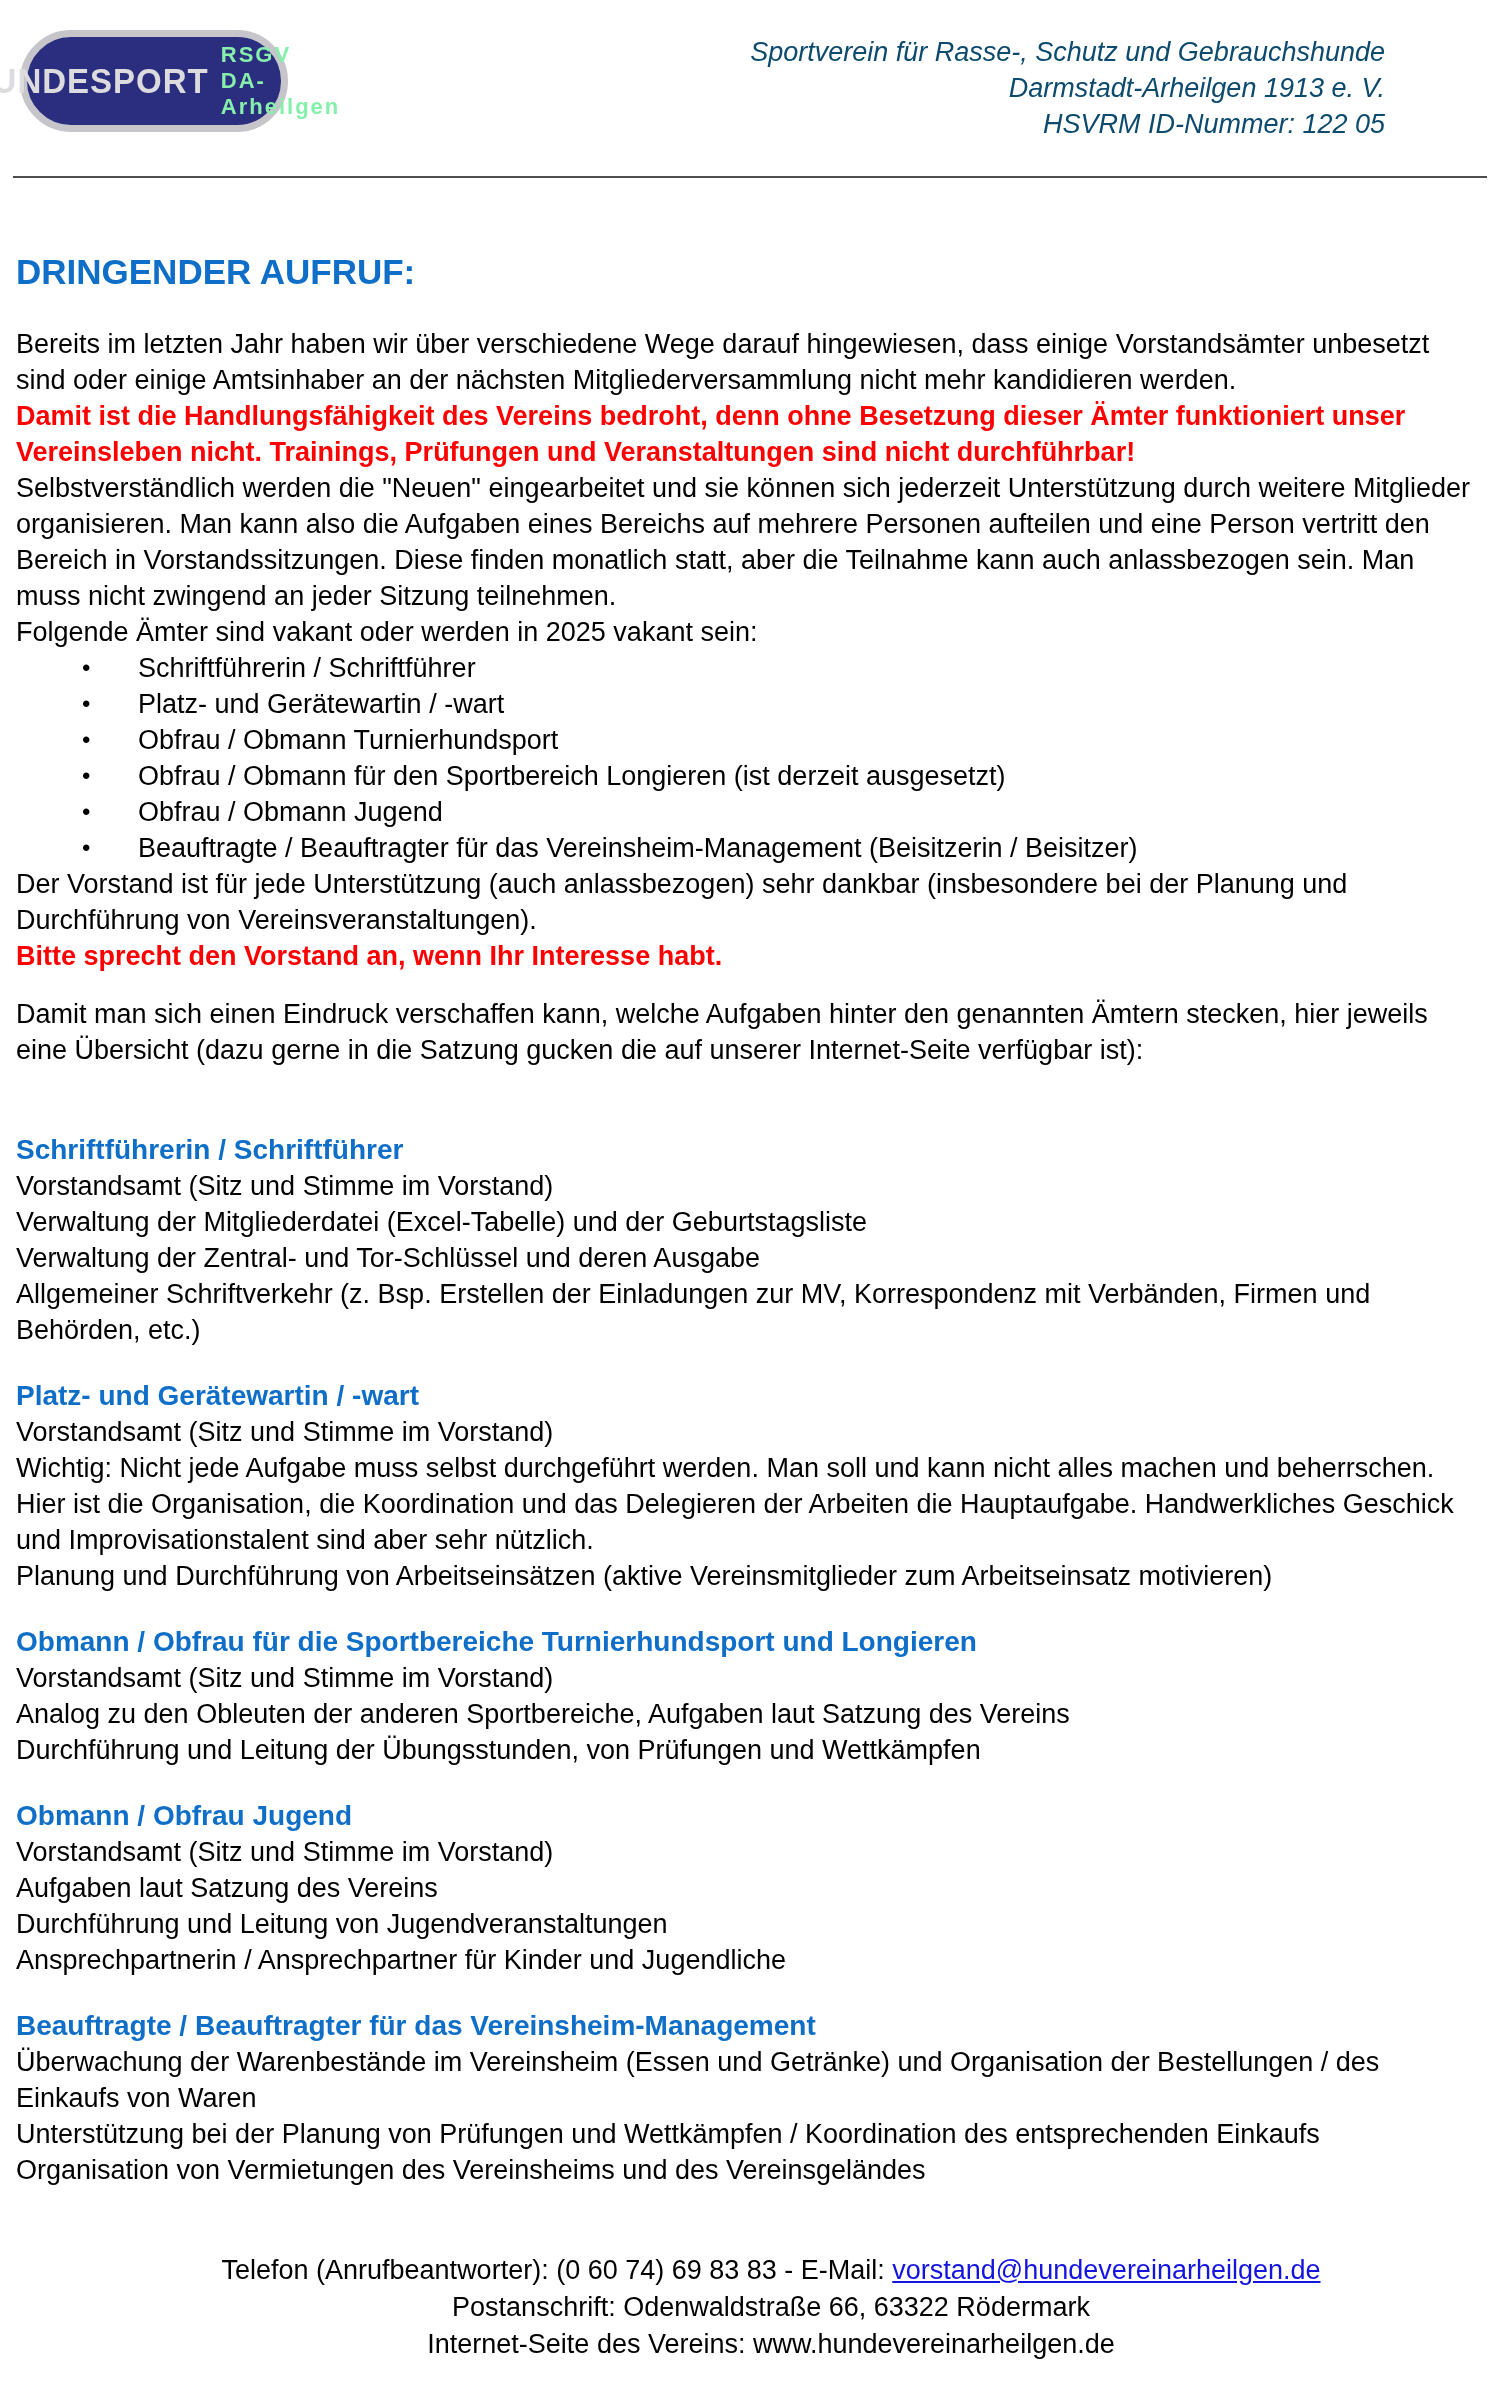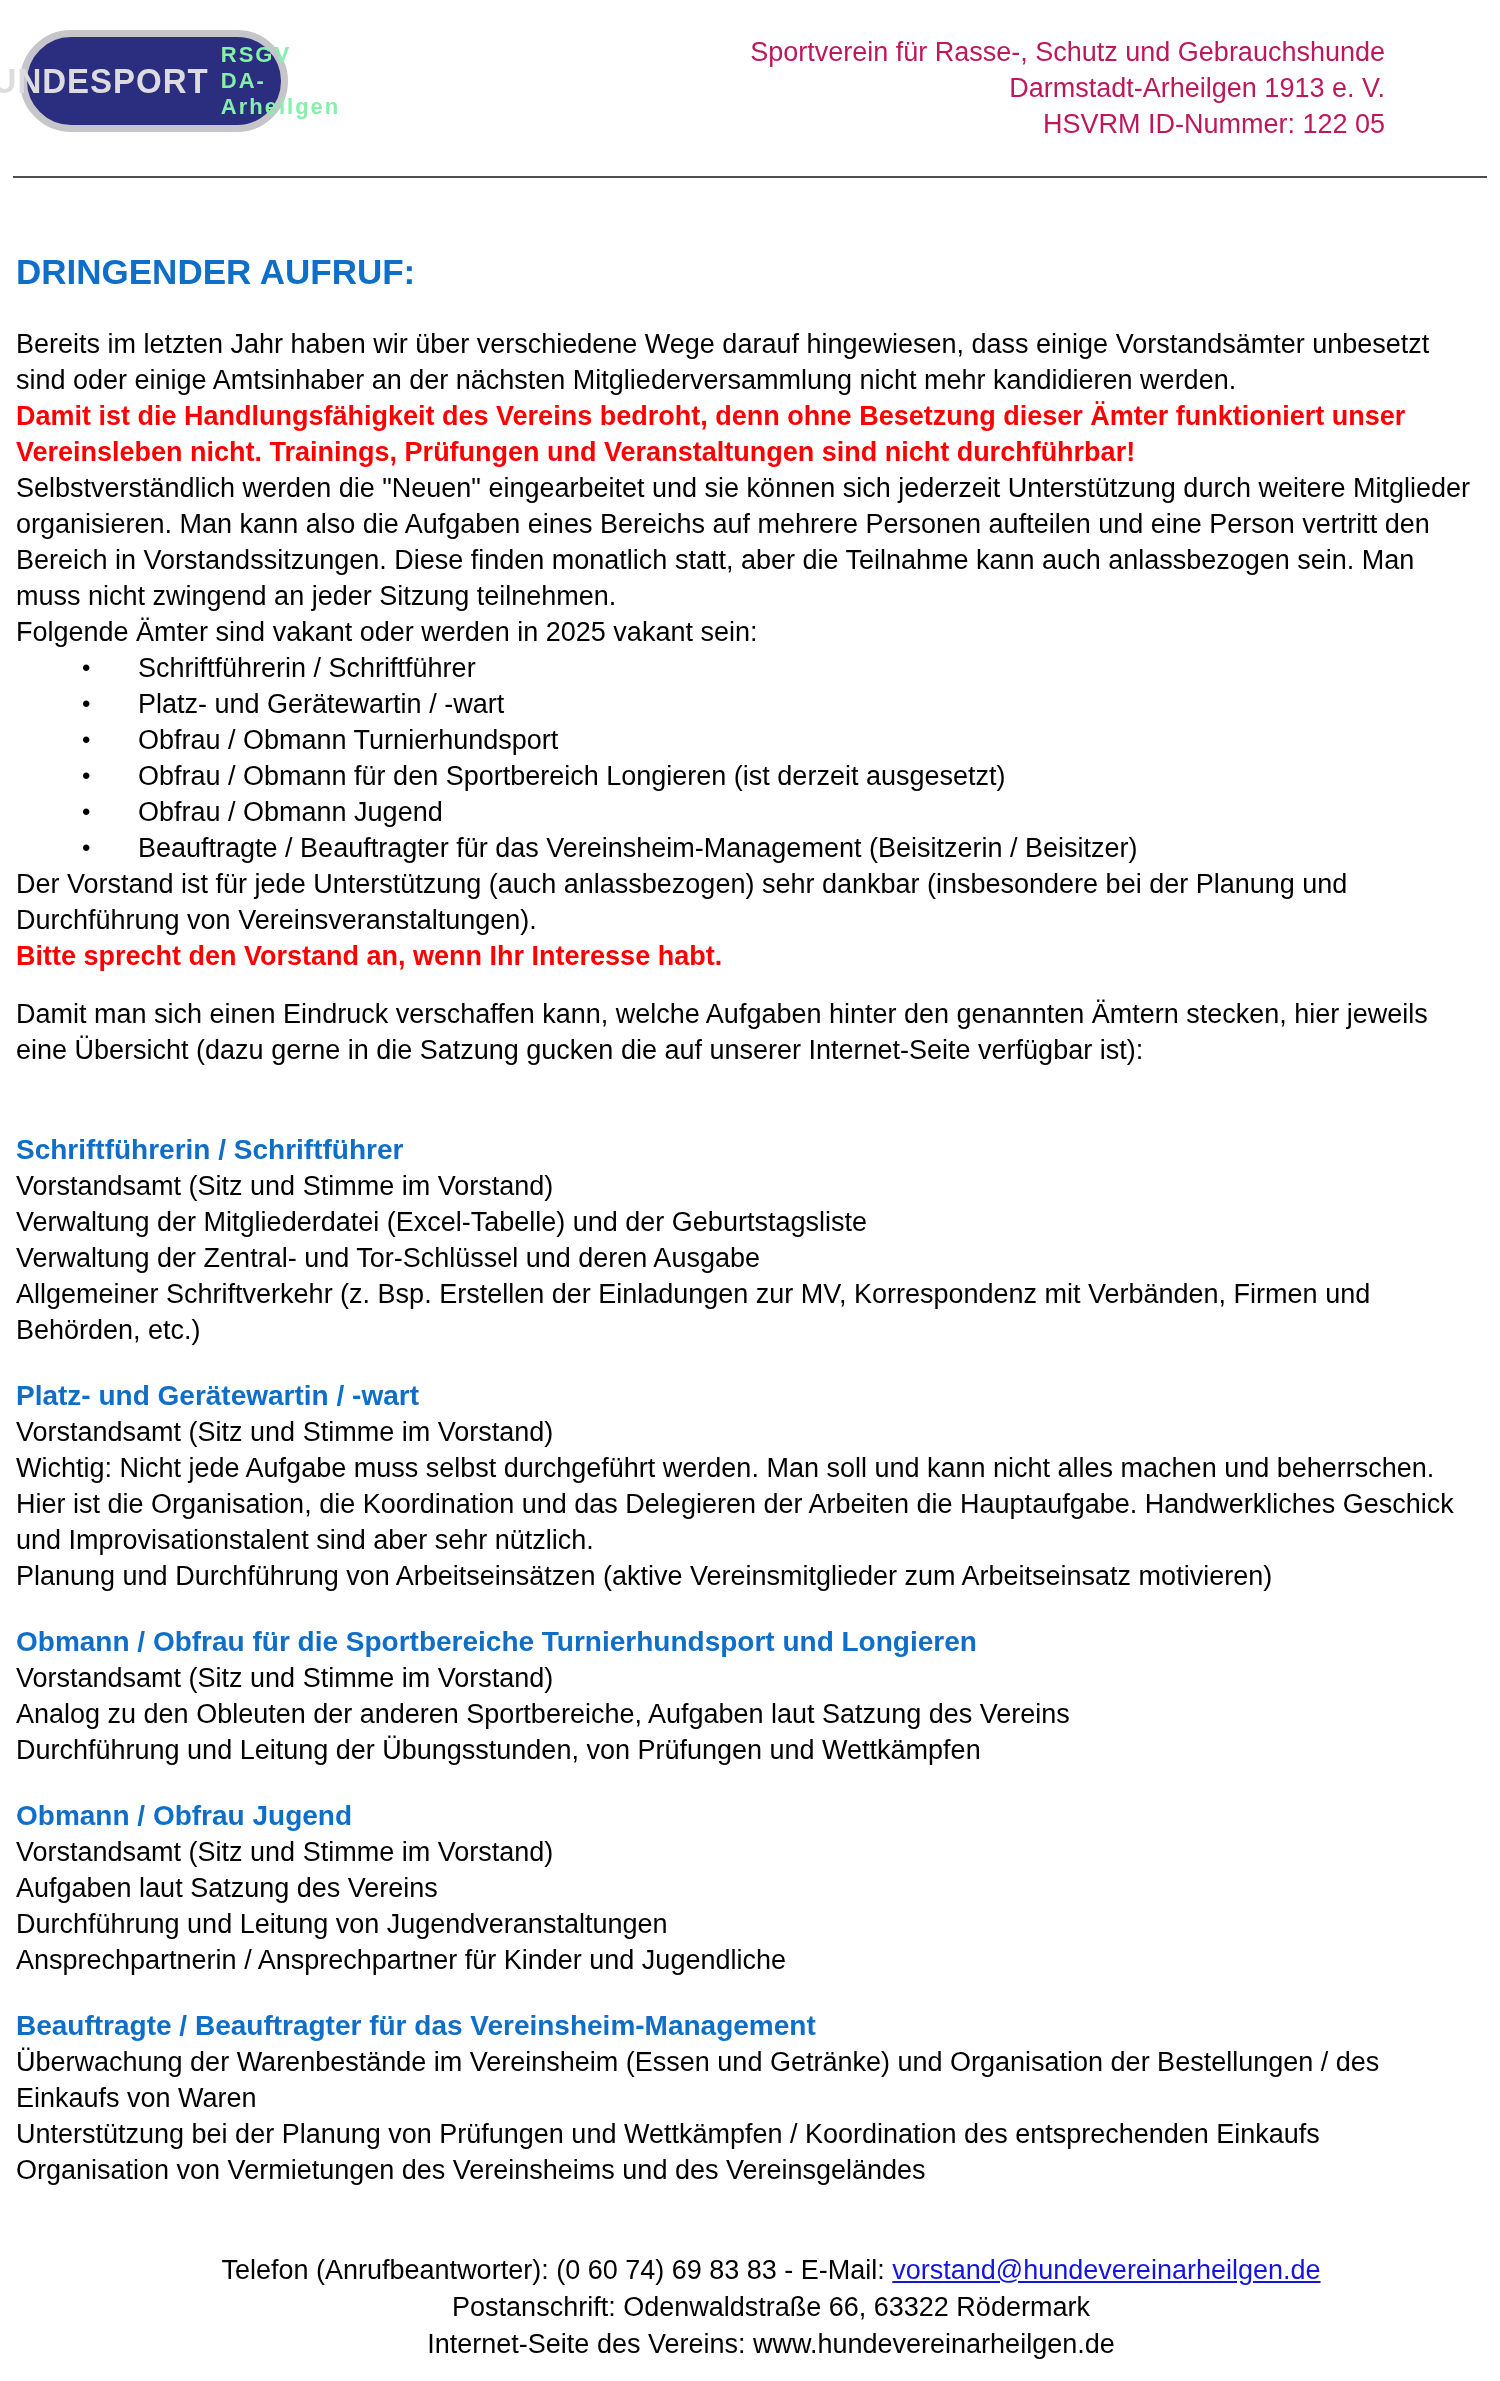--- a/index.html
+++ b/index.html
@@ -32,21 +32,21 @@
   }
   .logo-line1{
     color:#dcdcde;font-weight:bold;font-size:33px;letter-spacing:1px;
     line-height:36px;transform:scaleY(1.08);
   }
   .logo-line2{
     color:#86efac;font-weight:bold;font-size:22px;letter-spacing:2px;line-height:26px;margin-left:12px;
   }
   .org-block{
     position:absolute;top:34px;right:115px;
-    text-align:right;font-size:27px;line-height:36px;color:#be185d;
+    text-align:right;font-size:27px;line-height:36px;color:#0c4a6e;font-style:italic;
   }
   .header-rule{
     position:absolute;left:13px;top:176px;width:1474px;height:0;
     border-top:2px solid var(--rule_gray);
   }
   
   .content{padding:0 14px 0 16px;}
   .doc-title{
     margin-top:66px;
     color:var(--accent_blue);

